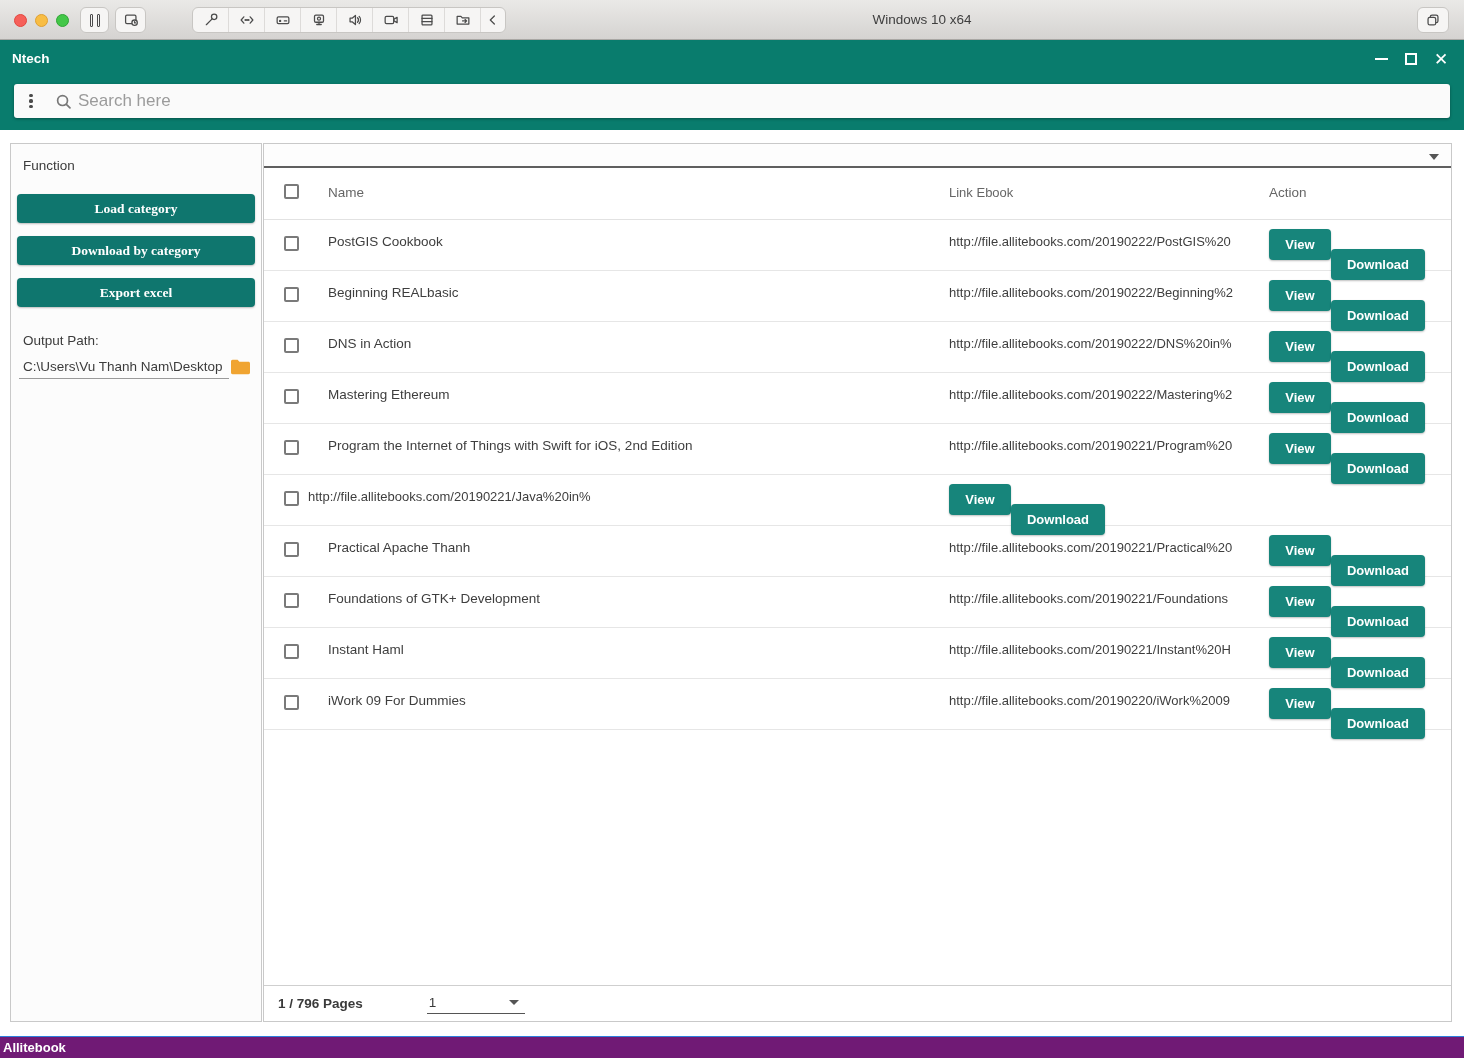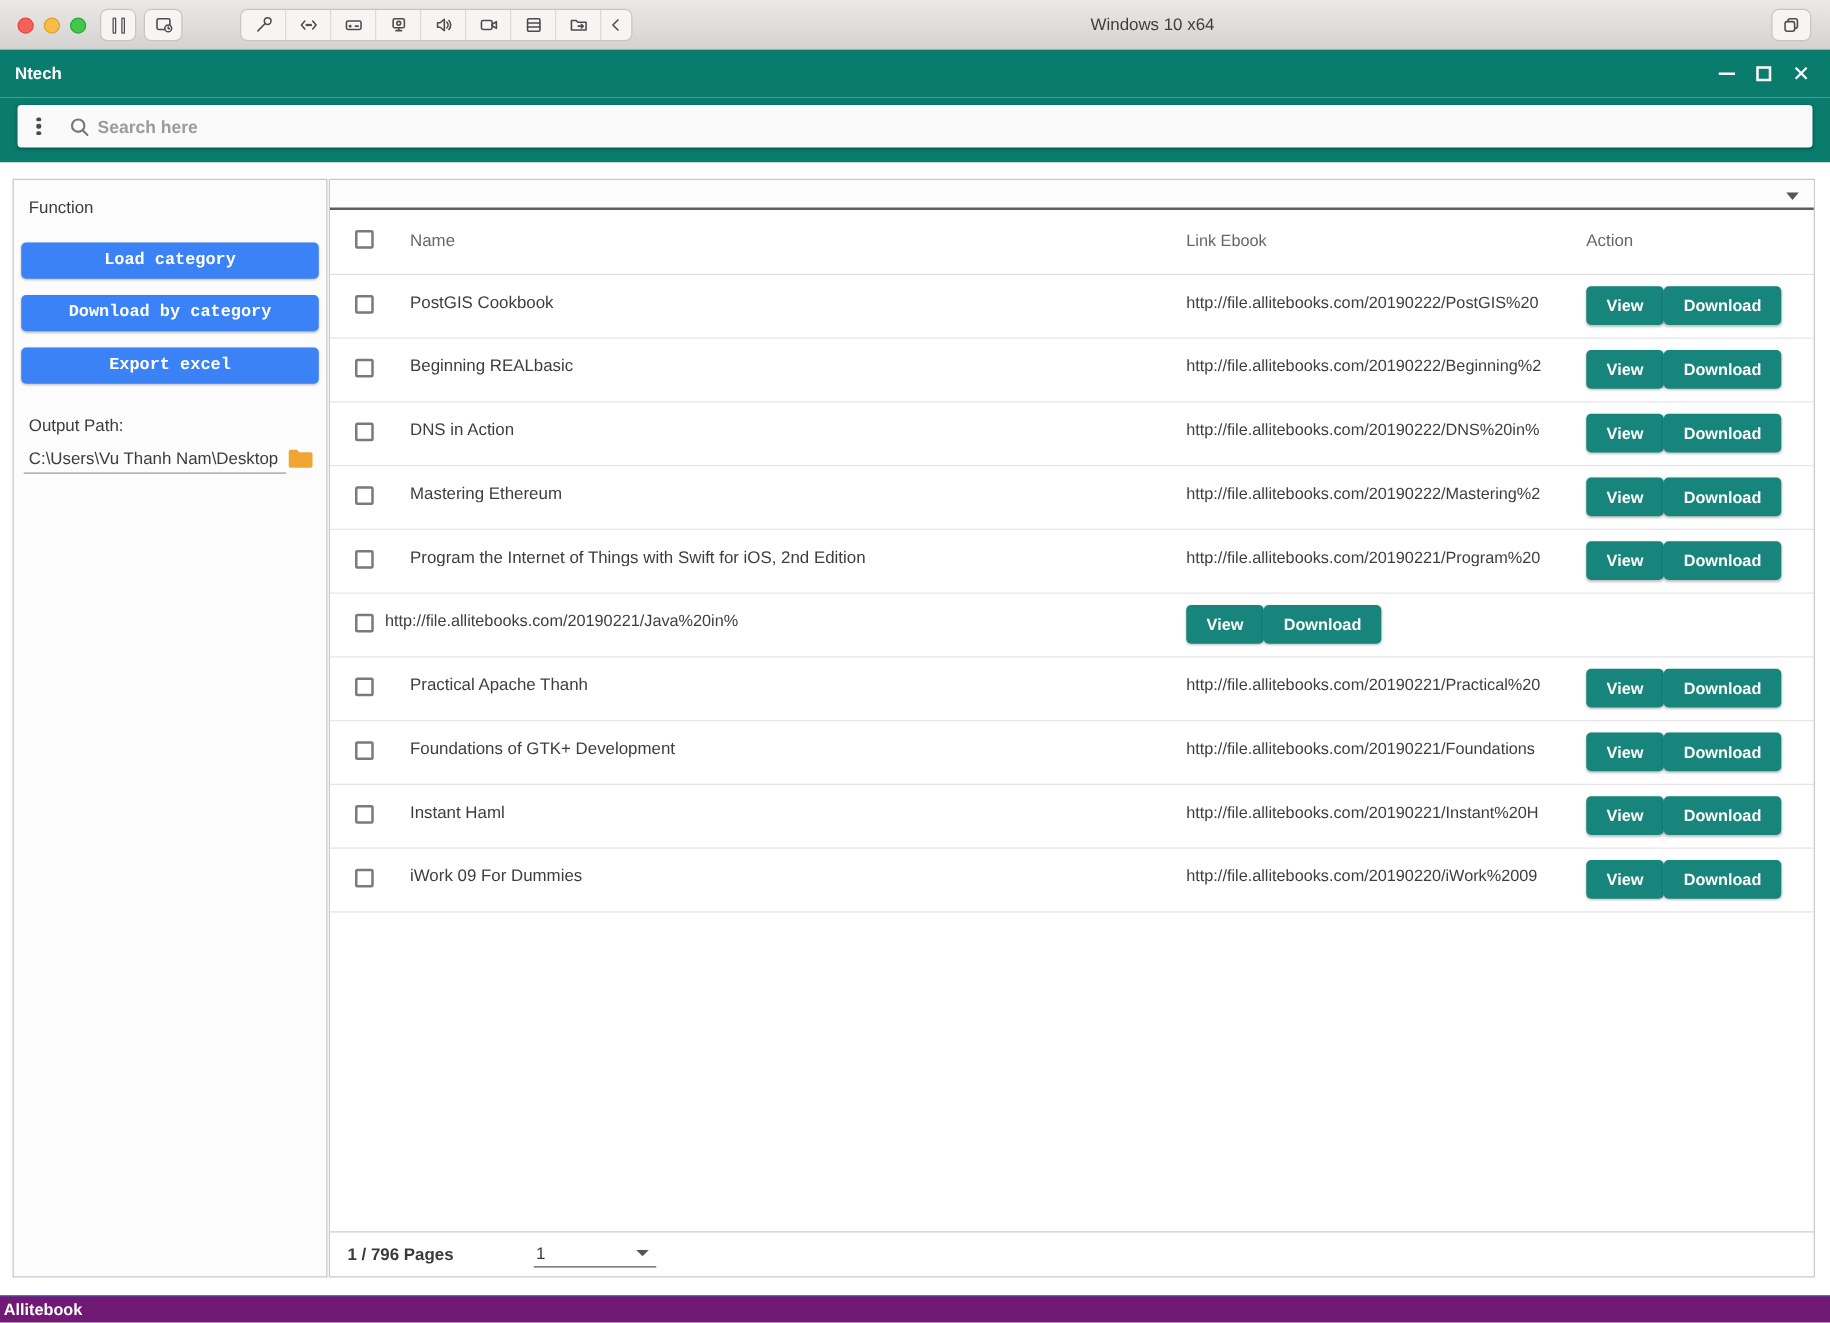--- a/index.html
+++ b/index.html
@@ -43,32 +43,32 @@
 
   
   .search-band { height:52px; background:#097c6d; position:relative; }
   .search-bar { position:absolute; left:14px; right:14px; top:6px; height:34px;
     background:#fafafa; border-radius:3px; box-shadow:0 1px 3px rgba(0,0,0,.35);
     display:flex; align-items:center; }
   .kebab { width:34px; display:flex; flex-direction:column; align-items:center; gap:2.5px; }
   .kebab i { width:3.2px; height:3.2px; border-radius:50%; background:#4a4a4a; display:block; }
   .mag { width:30px; display:flex; align-items:center; justify-content:center; }
   .search-input { flex:1; border:none; outline:none; background:transparent;
-    font-size:14px; color:#a16207; font-family:"Liberation Sans", sans-serif;font-weight:bold; }
+    font-size:17px; color:#a16207; font-family:"Liberation Sans", sans-serif; }
   .search-input::placeholder { color:#9b9b9b; }
 
   
   .content { position:relative; height:1050px; background:#fff;padding-left:20px; }
 
   .panel { position:absolute; top:13px; border:1px solid #c9c9c9; background:#fcfcfc; }
   .side-panel { left:10px; width:252px; height:879px; }
   .side-title { margin:14px 0 0 12px; font-size:13.5px; color:#3c3c3c; }
   .side-btn { display:block; width:238px; height:29px; margin:13px auto 12px auto;
-    background:#3b82f6; color:#fff; border:none; border-radius:4px;
-    font-size:13.5px; font-weight:bold; font-family:Liberation Mono, monospace;
+    background:#0f766e; color:#fff; border:none; border-radius:4px;
+    font-size:13.5px; font-weight:bold; font-family:Liberation Serif, serif;
     box-shadow:0 1px 2px rgba(0,0,0,.25); cursor:pointer; }
   .side-btn:first-of-type { margin-top:21px; }
   .out-label { margin:26px 0 0 12px; font-size:13.5px; color:#3c3c3c; }
   .path-wrap { margin:8px 8px 0 8px; display:flex; align-items:center; }
   .path-input { flex:1; border:none; border-bottom:1px solid #9a9a9a; outline:none;
     background:transparent; font-size:13.5px; color:#3c3c3c; padding:3px 0 4px 4px;
     font-family:"Liberation Sans", sans-serif; }
   .folder-btn { width:24px; height:20px; border:none; background:transparent;
     display:flex; align-items:center; justify-content:center; cursor:pointer; margin-bottom:2px; }
 
@@ -86,21 +86,21 @@
     border-radius:2px; background:#fff; cursor:pointer; }
   .cell.name { padding-left:20px; overflow:hidden; white-space:nowrap; }
   .trow { height:51px; border-bottom:1px solid #e6e6e6; font-size:13.5px; color:#3e3e3e; }
   .trow .cell.name, .trow .cell.link { padding-top:14px; }
   .cell.link { overflow:hidden; white-space:nowrap; font-size:13px; }
   .cell.action { padding-top:9px; display:flex; gap:0; }
   .btn-sm { height:31px; background:#17857b; color:#fff; border:none; border-radius:4px;
     font-size:13px; font-weight:bold; font-family:"Liberation Sans", sans-serif;
     box-shadow:0 1px 2px rgba(0,0,0,.25); cursor:pointer; }
   .btn-view { width:62px; }
-  .btn-dl { width:94px; }
+  .btn-dl { width:94px;margin-top:20px; }
   .tspacer { flex:1; }
   .pager { height:36px; border-top:1px solid #cfcfcf; display:flex; align-items:center; }
   .pager-label { font-size:13.5px; font-weight:bold; color:#3a3a3a; margin-left:14px; }
   .page-select { margin-left:64px; width:98px; border-bottom:1px solid #555;
     display:flex; align-items:center; justify-content:space-between;
     font-size:13.5px; color:#3a3a3a; padding:2px 6px 3px 2px; cursor:pointer; }
 
   
   .statusbar { position:absolute; left:0; bottom:0; width:1464px; height:22px;
     background:#701a75; border-top:1px solid #2d7fdd; color:#fff;

